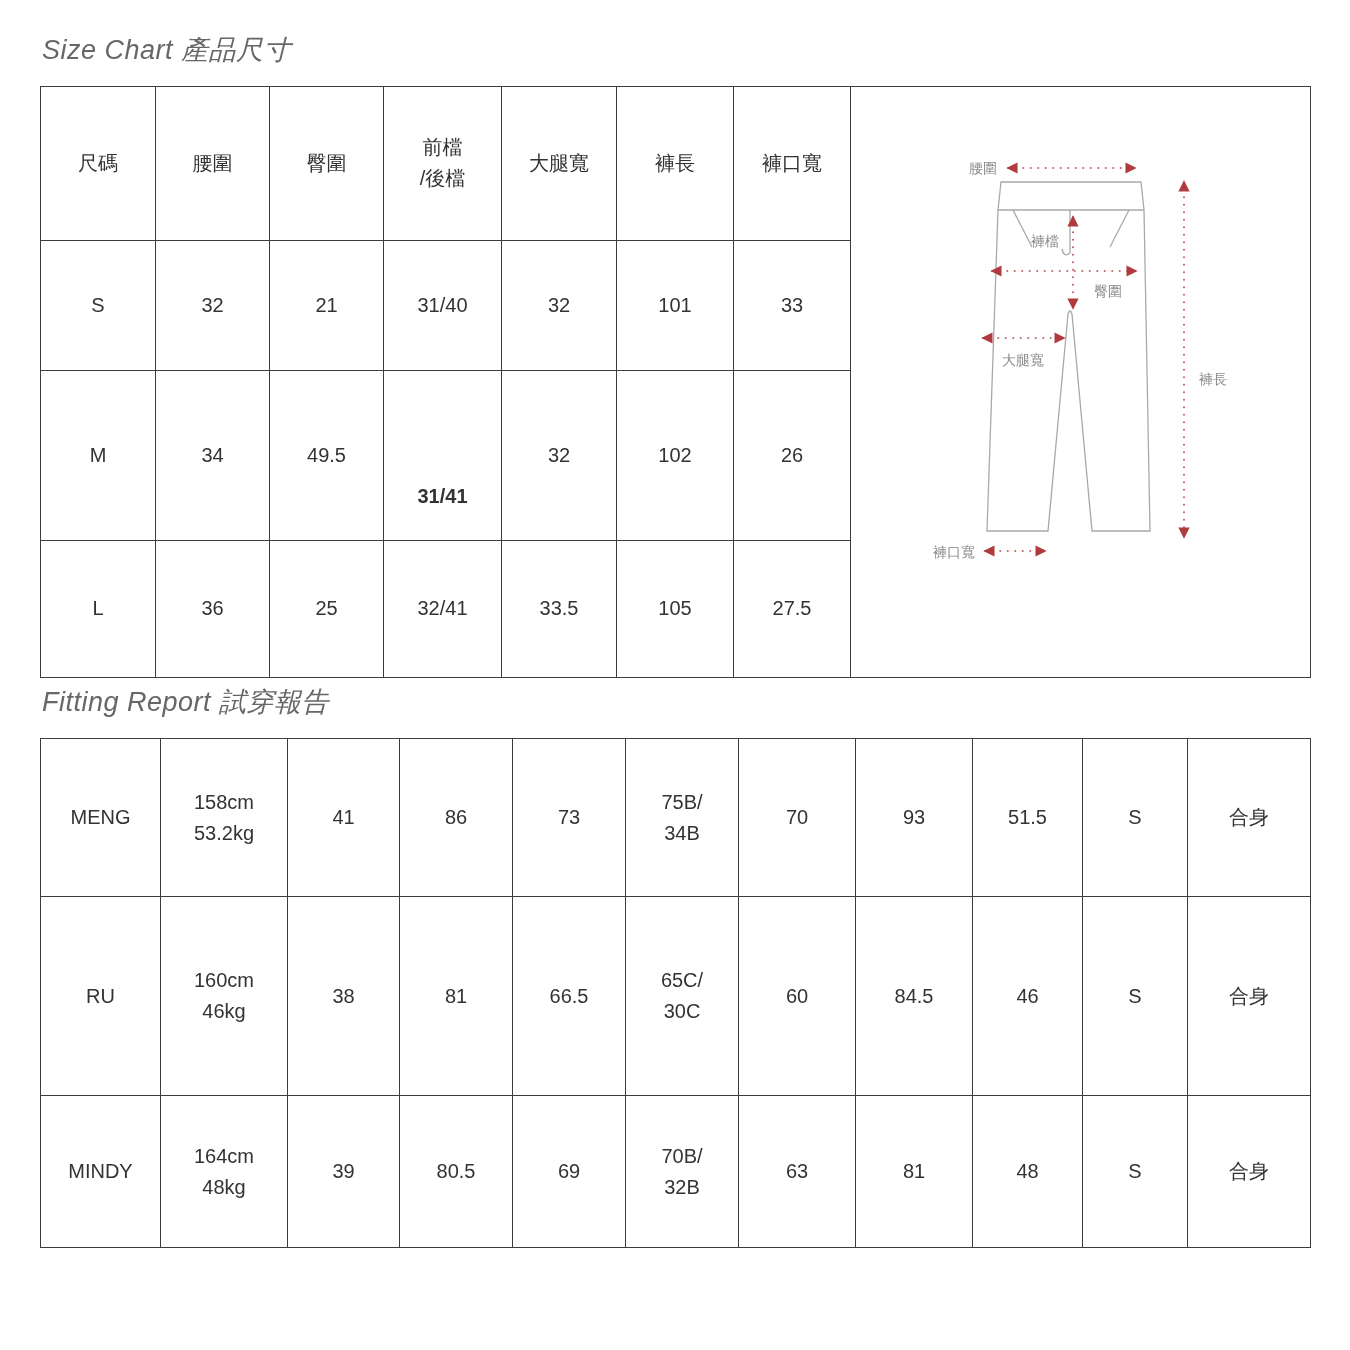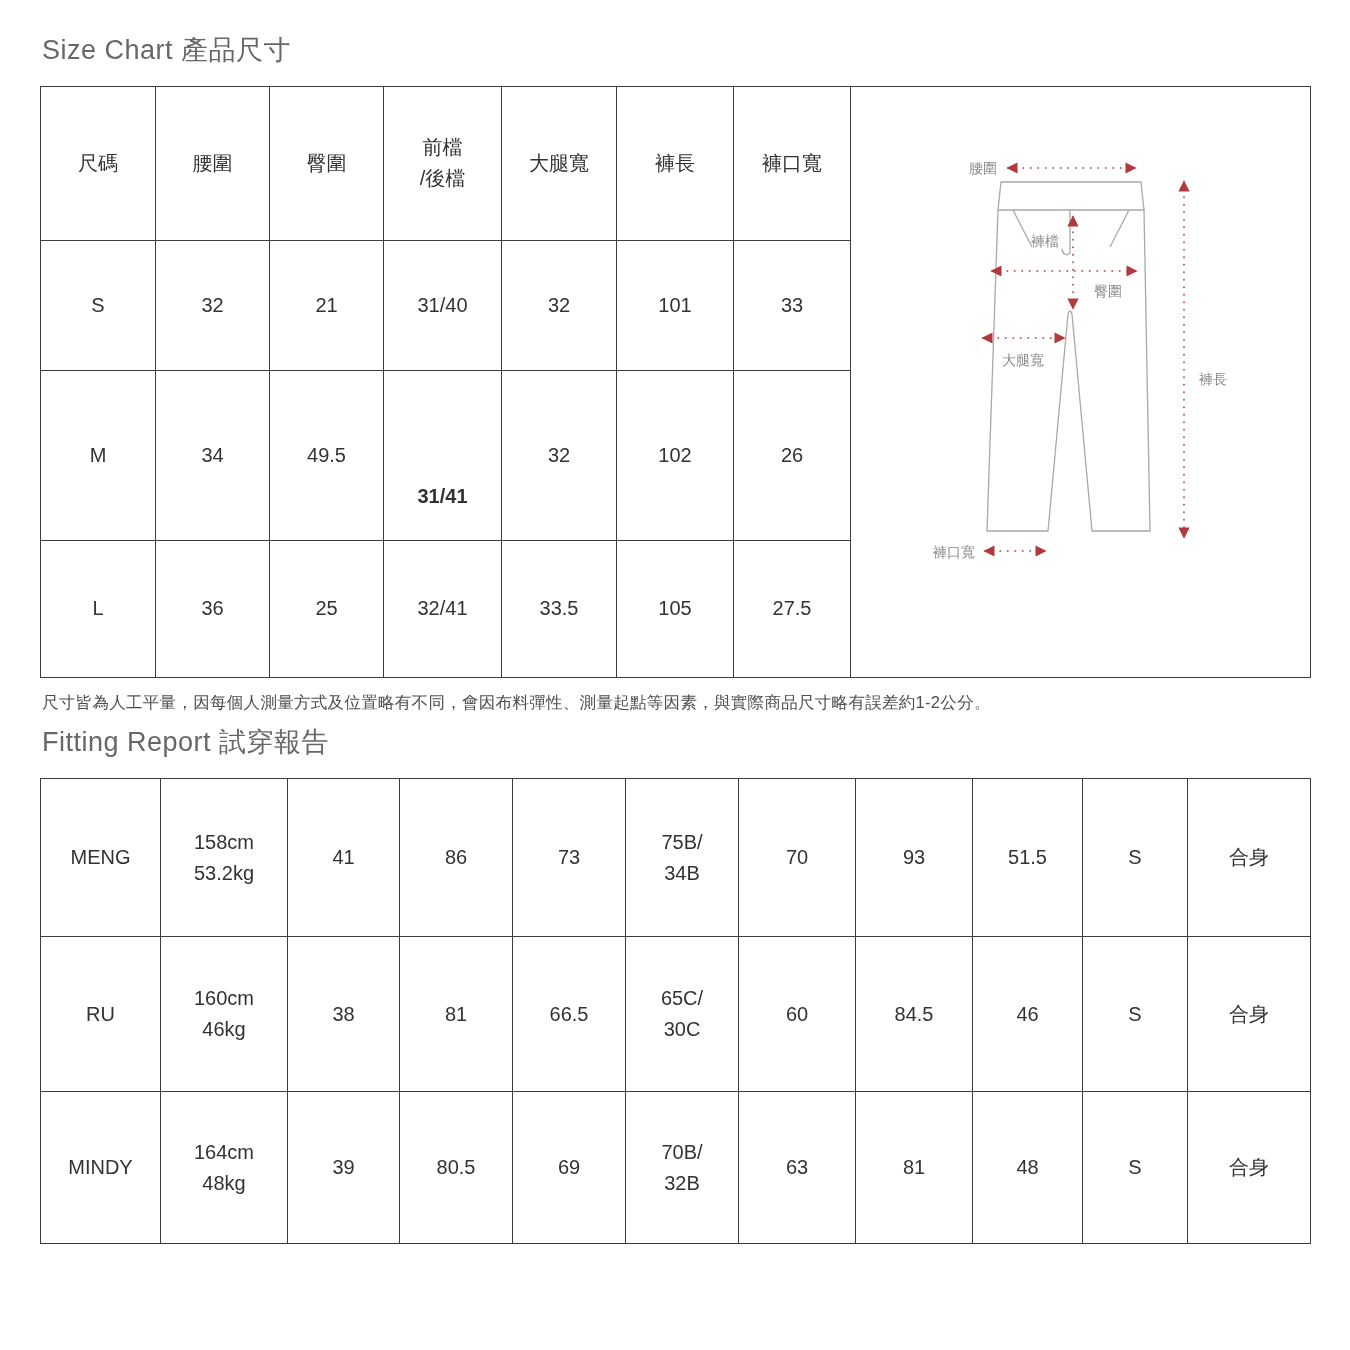--- a/index.html
+++ b/index.html
@@ -4,21 +4,21 @@
 <style>
   html,body{margin:0;padding:0;background:#ffffff;}
   body{
     width:1350px;height:1350px;
     font-family:"Liberation Sans","DejaVu Sans",sans-serif;
     color:#333;position:relative;overflow:hidden;
   }
   .page{padding:26px 40px 0 40px;}
   .section-title{
     font-size:27px;color:#676767;font-weight:400;
-    margin:6px 0 18px 2px;letter-spacing:0.5px;
+    margin:6px 0 18px 2px;letter-spacing:0.5px;font-style:italic;
   }
   table{border-collapse:collapse;table-layout:fixed;width:1270px;border-radius:27px;}
   td,th{
     border:1px solid #3c3c3c;
     text-align:center;vertical-align:middle;
     font-size:20px;font-weight:400;color:#333;
     white-space:pre-line;line-height:1.55;
     padding:4px;box-sizing:border-box;
   }
   .note{
@@ -115,21 +115,20 @@
       <td>36</td>
       <td>25</td>
       <td>32/41</td>
       <td>33.5</td>
       <td>105</td>
       <td>27.5</td>
     </tr>
   </tbody>
     </table>
 
-  <div class="note">尺寸皆為人工平量，因每個人測量方式及位置略有不同，會因布料彈性、測量起點等因素，與實際商品尺寸略有誤差約1-2公分。</div>
 
   <div class="section-title" style="margin-top:6px;">Fitting Report 試穿報告</div>
 
   <table>
     <colgroup>
       <col style="width:120px">
         <col style="width:127px">
         <col style="width:112px">
       <col style="width:113px">
         <col style="width:113px">
@@ -149,21 +148,21 @@
       <td>86</td>
       <td>73</td>
       <td>75B/
 34B</td>
       <td>70</td>
       <td>93</td>
       <td>51.5</td>
       <td>S</td>
       <td>合身</td>
     </tr>
-    <tr style="height:155px">
+    <tr style="height:199px">
       <td>RU</td>
       <td>160cm
 46kg</td>
       <td>38</td>
       <td>81</td>
       <td>66.5</td>
       <td>65C/
 30C</td>
       <td>60</td>
       <td>84.5</td>

